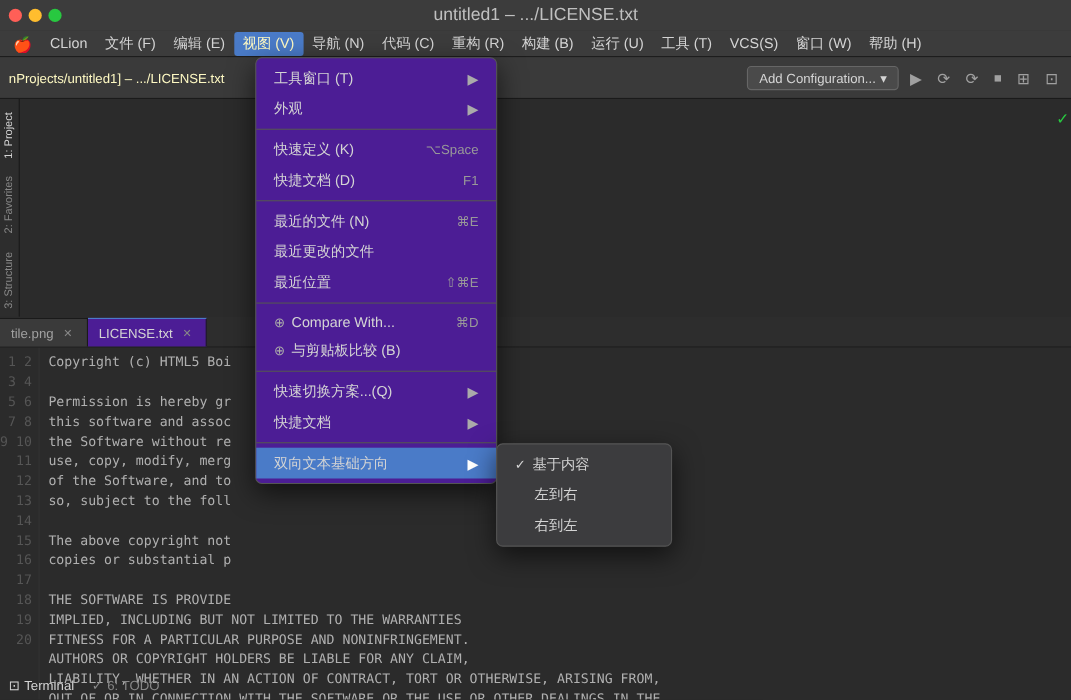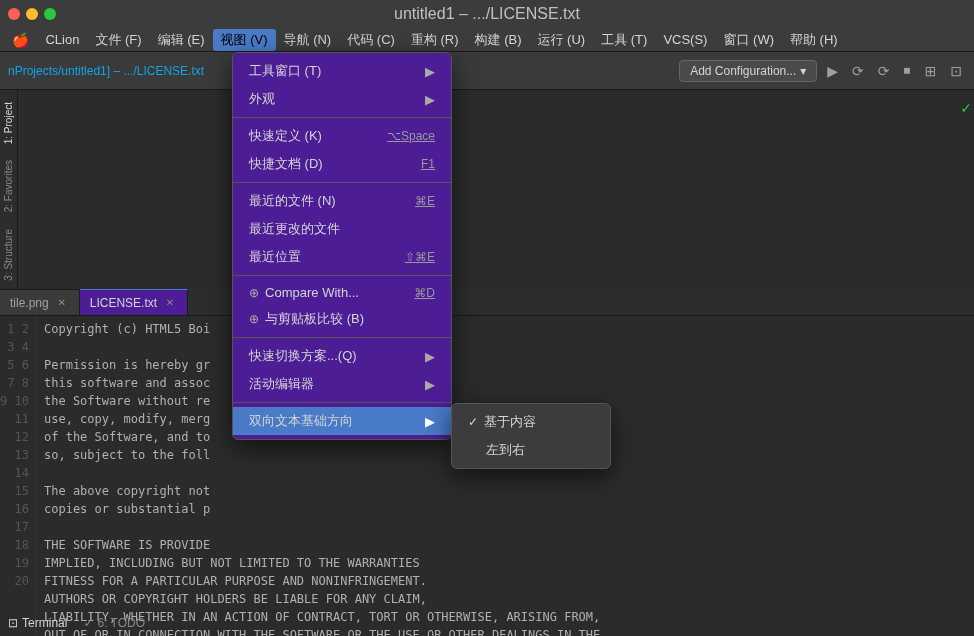--- a/index.html
+++ b/index.html
@@ -53,40 +53,40 @@
       border-bottom: 1px solid #1a1a1a;
     }
     .menu-item {
       color: #d4d4d4;
       font-size: 13px;
       padding: 2px 8px;
       cursor: pointer;
       border-radius: 3px;
       white-space: nowrap;
     }
-    .menu-item.active { background: #4a7bc8; color: #000000; }
+    .menu-item.active { background: #4a7bc8; color: #fef9c3; }
     .apple-logo {
       font-size: 14px;
       padding: 0 8px;
       color: #d4d4d4;
     }
 
     
     .toolbar {
       height: 38px;
       background: #3a3a3a;
       display: flex;
       align-items: center;
       padding: 0 8px;
       border-bottom: 1px solid #1a1a1a;
       gap: 4px;
     }
     .toolbar-breadcrumb {
       flex: 1;
-      color: #0ea5e9;
+      color: #fef9c3;
       font-size: 12px;
     }
     .toolbar-right {
       display: flex;
       align-items: center;
       gap: 6px;
     }
     .add-config-btn {
       background: #4a4a4a;
       border: 1px solid #666;
@@ -268,21 +268,20 @@
       font-size: 13px;
       color: #d4d4d4;
       cursor: pointer;
       position: relative;
     }
     .dropdown-item.active { background: #4a7bc8; }
     .dropdown-item .shortcut {
       margin-left: auto;
       color: #999;
       font-size: 12px;
-      text-decoration: underline;
     }
     .dropdown-item .arrow {
       margin-left: auto;
       color: #aaa;
     }
     .dropdown-separator {
       height: 1px;
       background: #555;
       margin: 4px 0;
     }
@@ -489,32 +488,36 @@
   <div class="dropdown-item">
     <span class="prefix-icon">⊕</span>
     <span>与剪贴板比较 (B)</span>
   </div>
   <div class="dropdown-separator"></div>
   <div class="dropdown-item" style="position:relative;">
     <span>快速切换方案...(Q)</span>
     <span class="arrow">▶</span>
   </div>
   <div class="dropdown-item">
-    <span>活动编辑器</span>
+    <span>快捷文档</span>
     <span class="arrow">▶</span>
   </div>
   <div class="dropdown-separator"></div>
   <div class="dropdown-item active" style="position:relative;">
     <span>双向文本基础方向</span>
     <span class="arrow" style="color:white;">▶</span>
 
     <div class="submenu" style="top: -4px;">
       <div class="submenu-item">
         <span class="check">✓</span>
         <span>基于内容</span>
       </div>
       <div class="submenu-item">
         <span class="no-check"> </span>
         <span>左到右</span>
       </div>
+      <div class="submenu-item">
+        <span class="no-check"> </span>
+        <span>右到左</span>
+      </div>
     </div>
   </div>
 </div>
 
 </body></html>

